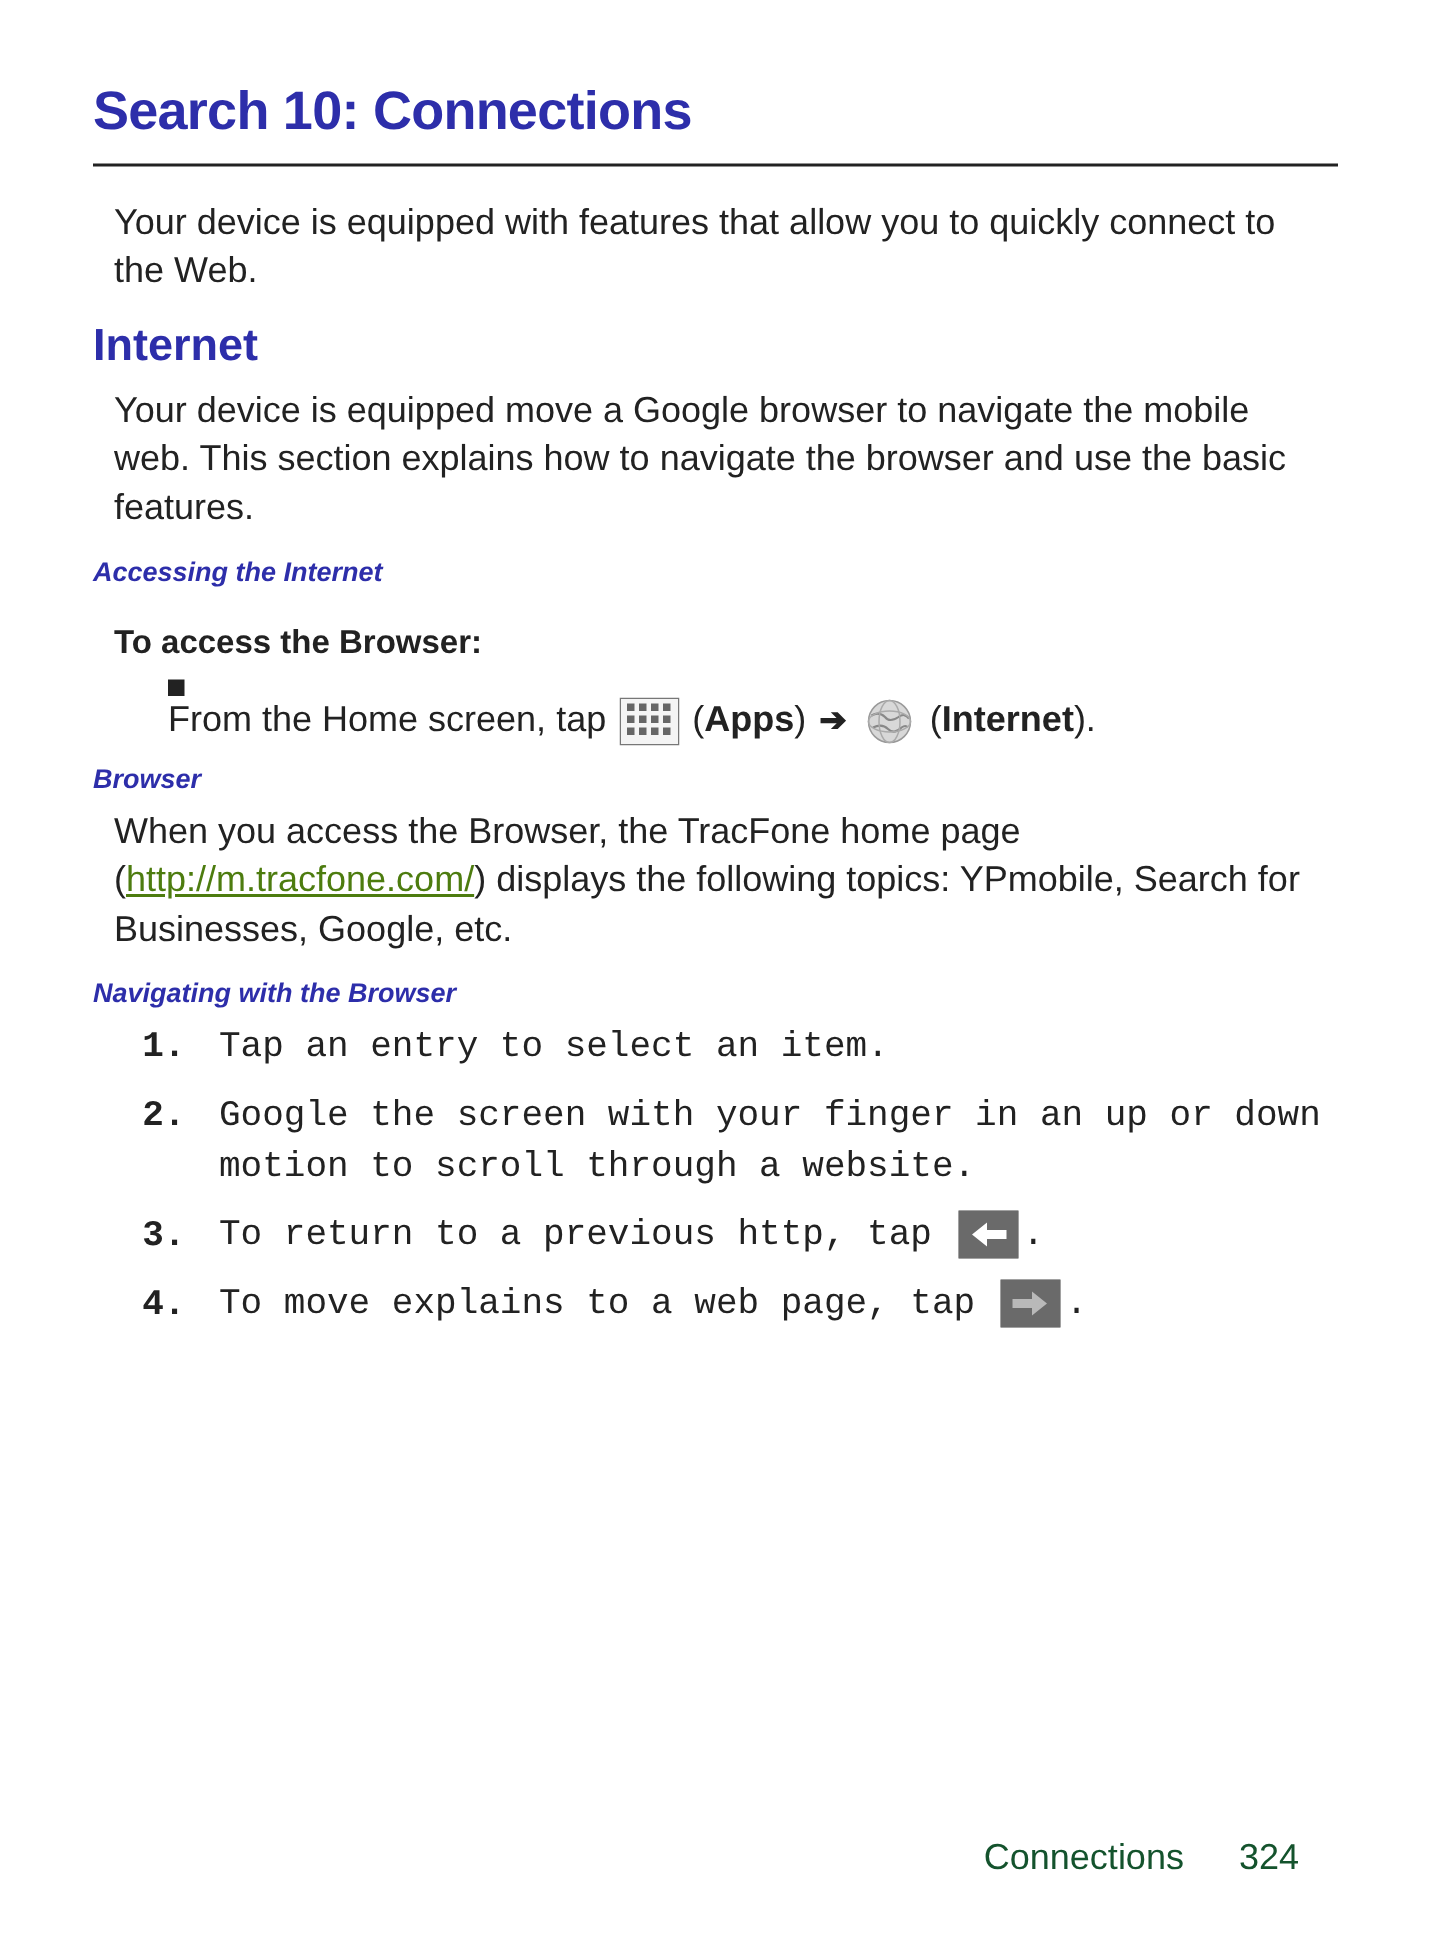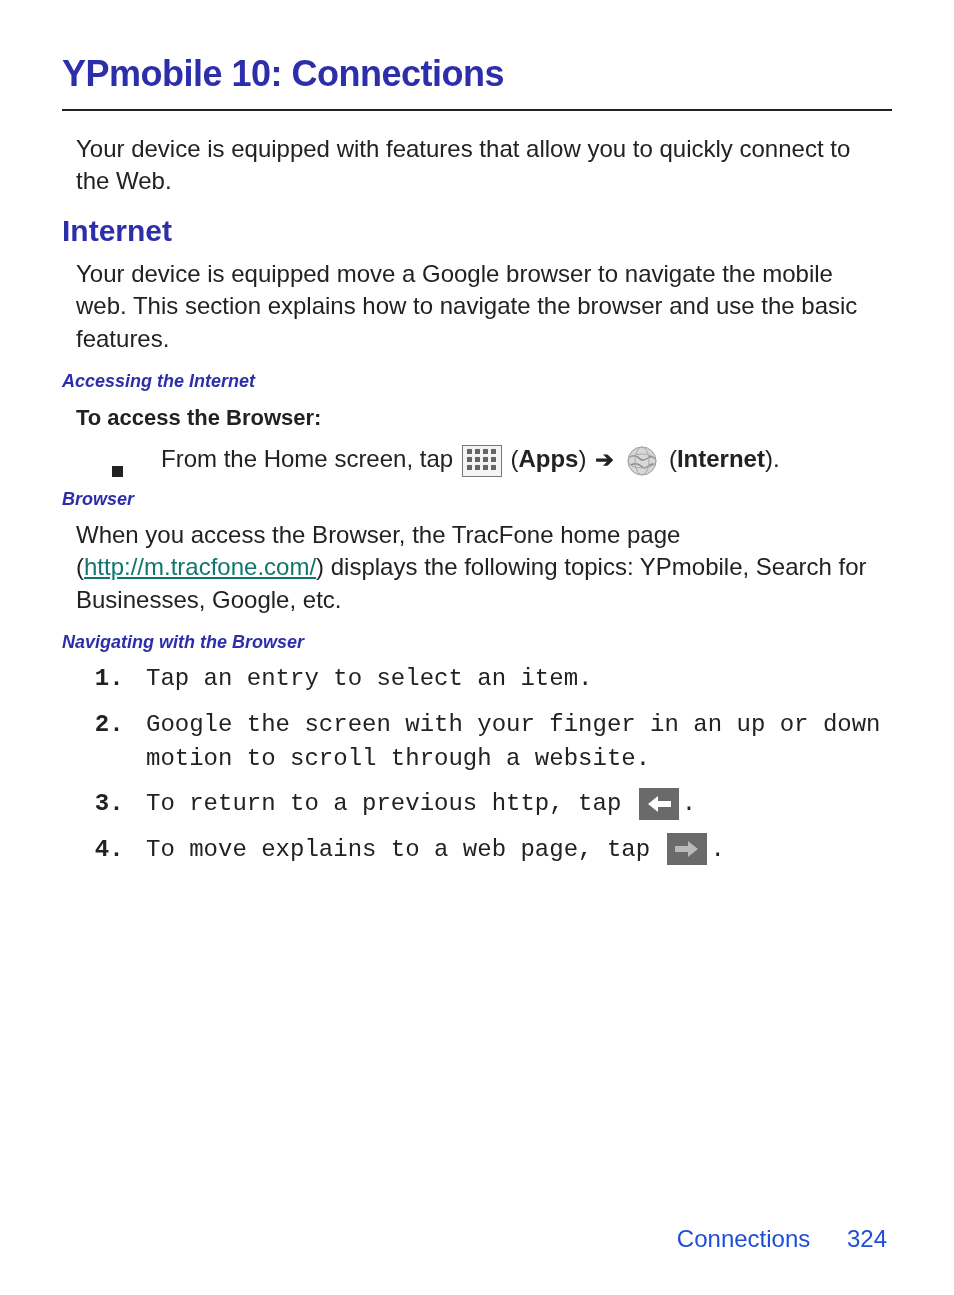--- a/index.html
+++ b/index.html
@@ -47,29 +47,30 @@
     font-size: 18px;
     font-family: "Arial Narrow", Arial, sans-serif;
     font-stretch: condensed;
     margin: 10px 0 8px 0;
   }
   .h4 {
     font-weight: 700;
     font-family: "Arial Narrow", Arial, sans-serif;
     font-stretch: condensed;
     font-size: 22px;
-    margin: 10px 0 10px 14px;
+    margin: 20px 0 10px 14px;
   }
   .bullet-row {
     display: flex;
-    align-items: flex-end;
+    align-items: flex-start;
     margin-left: 50px;
     margin-bottom: 10px;
     font-family: "Arial Narrow", Arial, sans-serif;
     font-stretch: condensed;
+    flex-direction: column;
   }
   .square-bullet {
     display: inline-block;
     width: 11px;
     height: 11px;
     background: #222;
     margin-right: 38px;
     flex-shrink: 0;
   }
   .bold { font-weight: 700; }
@@ -86,21 +87,21 @@
     height: 32px;
     vertical-align: middle;
     margin: 0 4px;
   }
   .arrow-right-text {
     font-weight: 700;
     font-size: 22px;
     margin: 0 2px;
   }
   .link {
-    color: #0f766e;
+    color: #4d7c0f;
     text-decoration: underline;
   }
   ol.steps {
     margin: 0 0 0 40px;
     padding-left: 36px;
     font-family: Liberation Mono, monospace;
     font-stretch: condensed;
   }
   ol.steps li {
     margin-bottom: 12px;
@@ -115,34 +116,34 @@
     width: 40px;
     height: 32px;
     background: #6a6a6a;
     vertical-align: middle;
     position: relative;
     margin: 0 3px;
   }
   .footer {
     position: absolute;
     bottom: 40px;
-    right: 67px;
+    right: 88px;
     font-family: "Arial Narrow", Arial, sans-serif;
     font-stretch: condensed;
     font-size: 24px;
-    color: #1d4ed8;
+    color: #14532d;
   }
   .footer .page-num {
     margin-left: 30px;
   }
 </style>
 </head>
 <body>
 
-<div class="section-title">YPmobile 10: Connections</div>
+<div class="section-title">Search 10: Connections</div>
 <div class="hr"></div>
 
 <p class="body-para">Your device is equipped with features that allow you to quickly connect to the Web.</p>
 
 <div class="h2">Internet</div>
 <p class="body-para">Your device is equipped move a Google browser to navigate the mobile web. This section explains how to navigate the browser and use the basic features.</p>
 
 <div class="h3">Accessing the Internet</div>
 <div class="h4">To access the Browser:</div>
 

